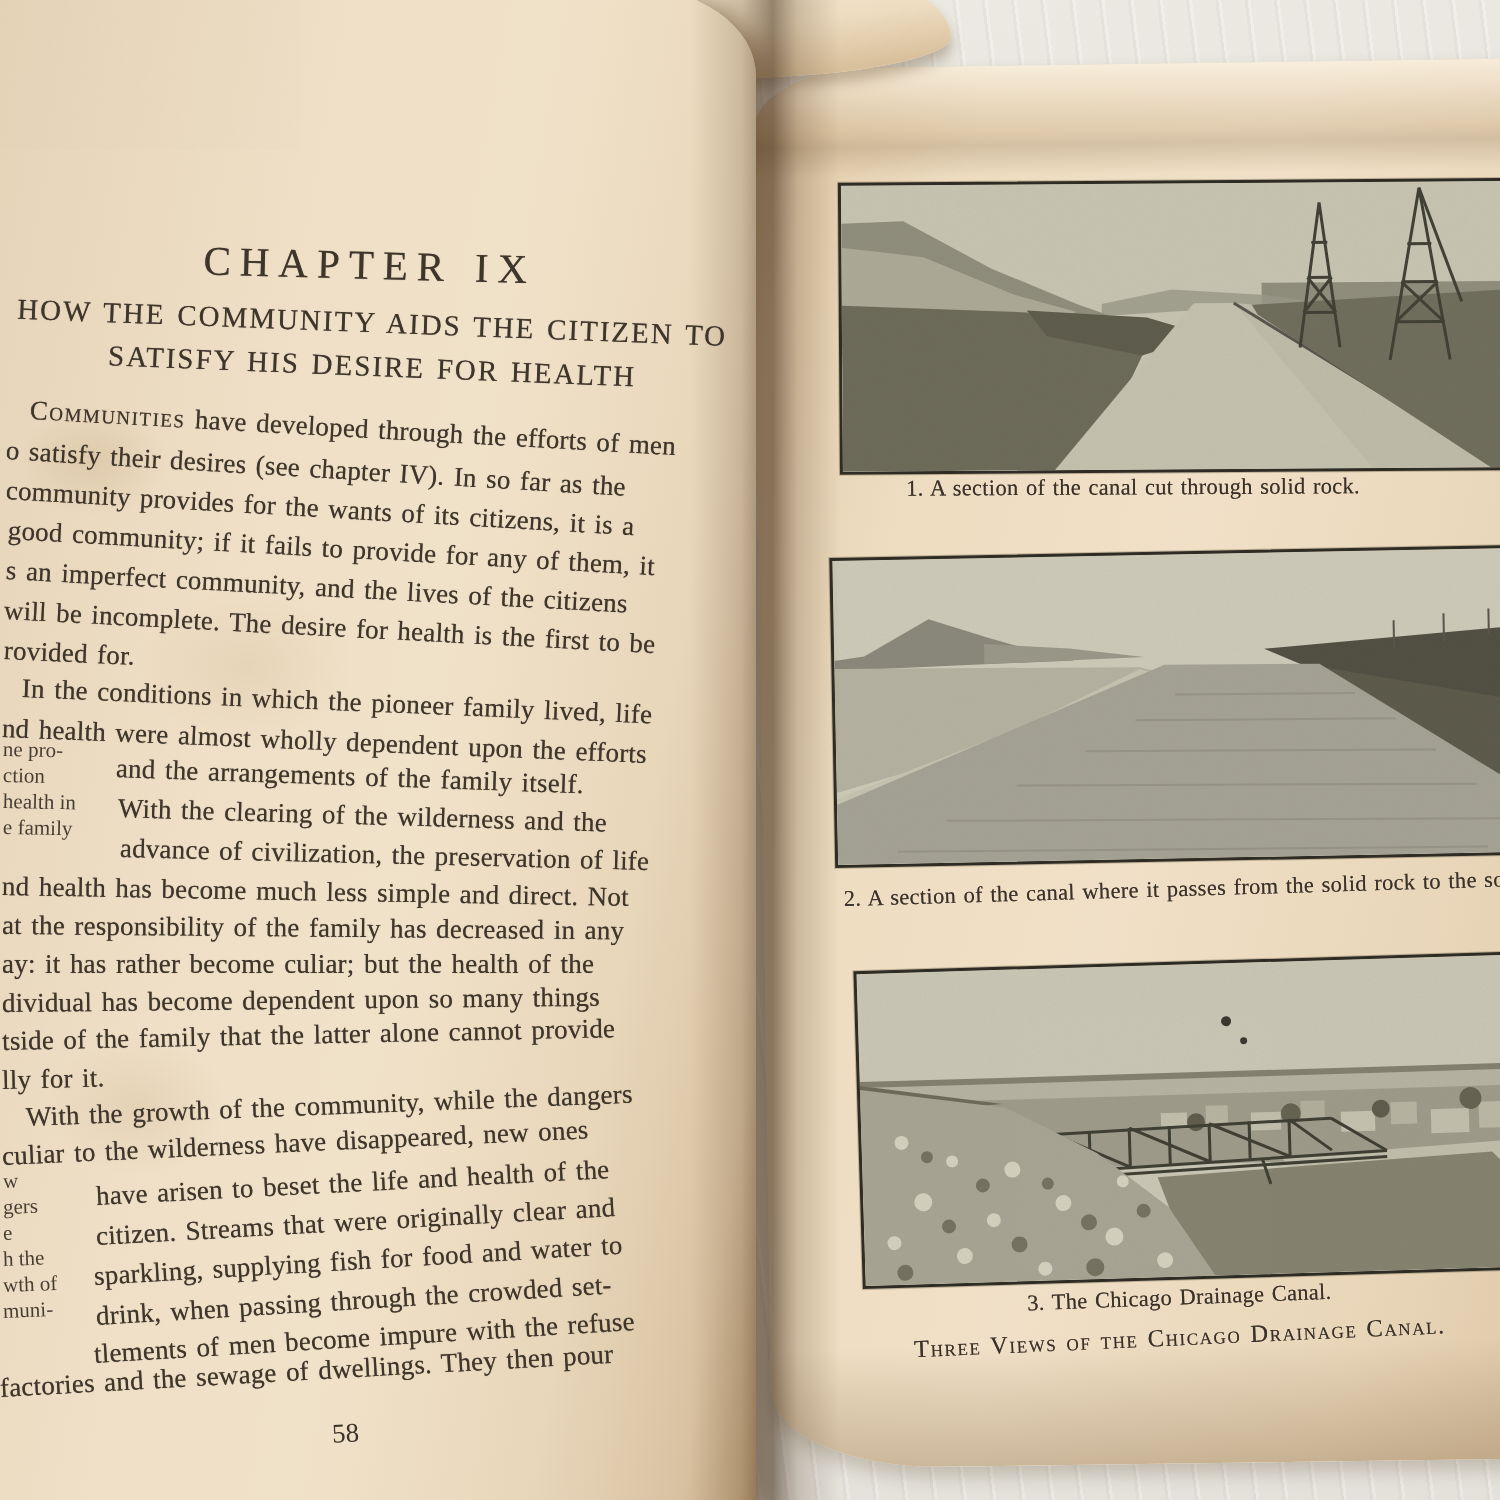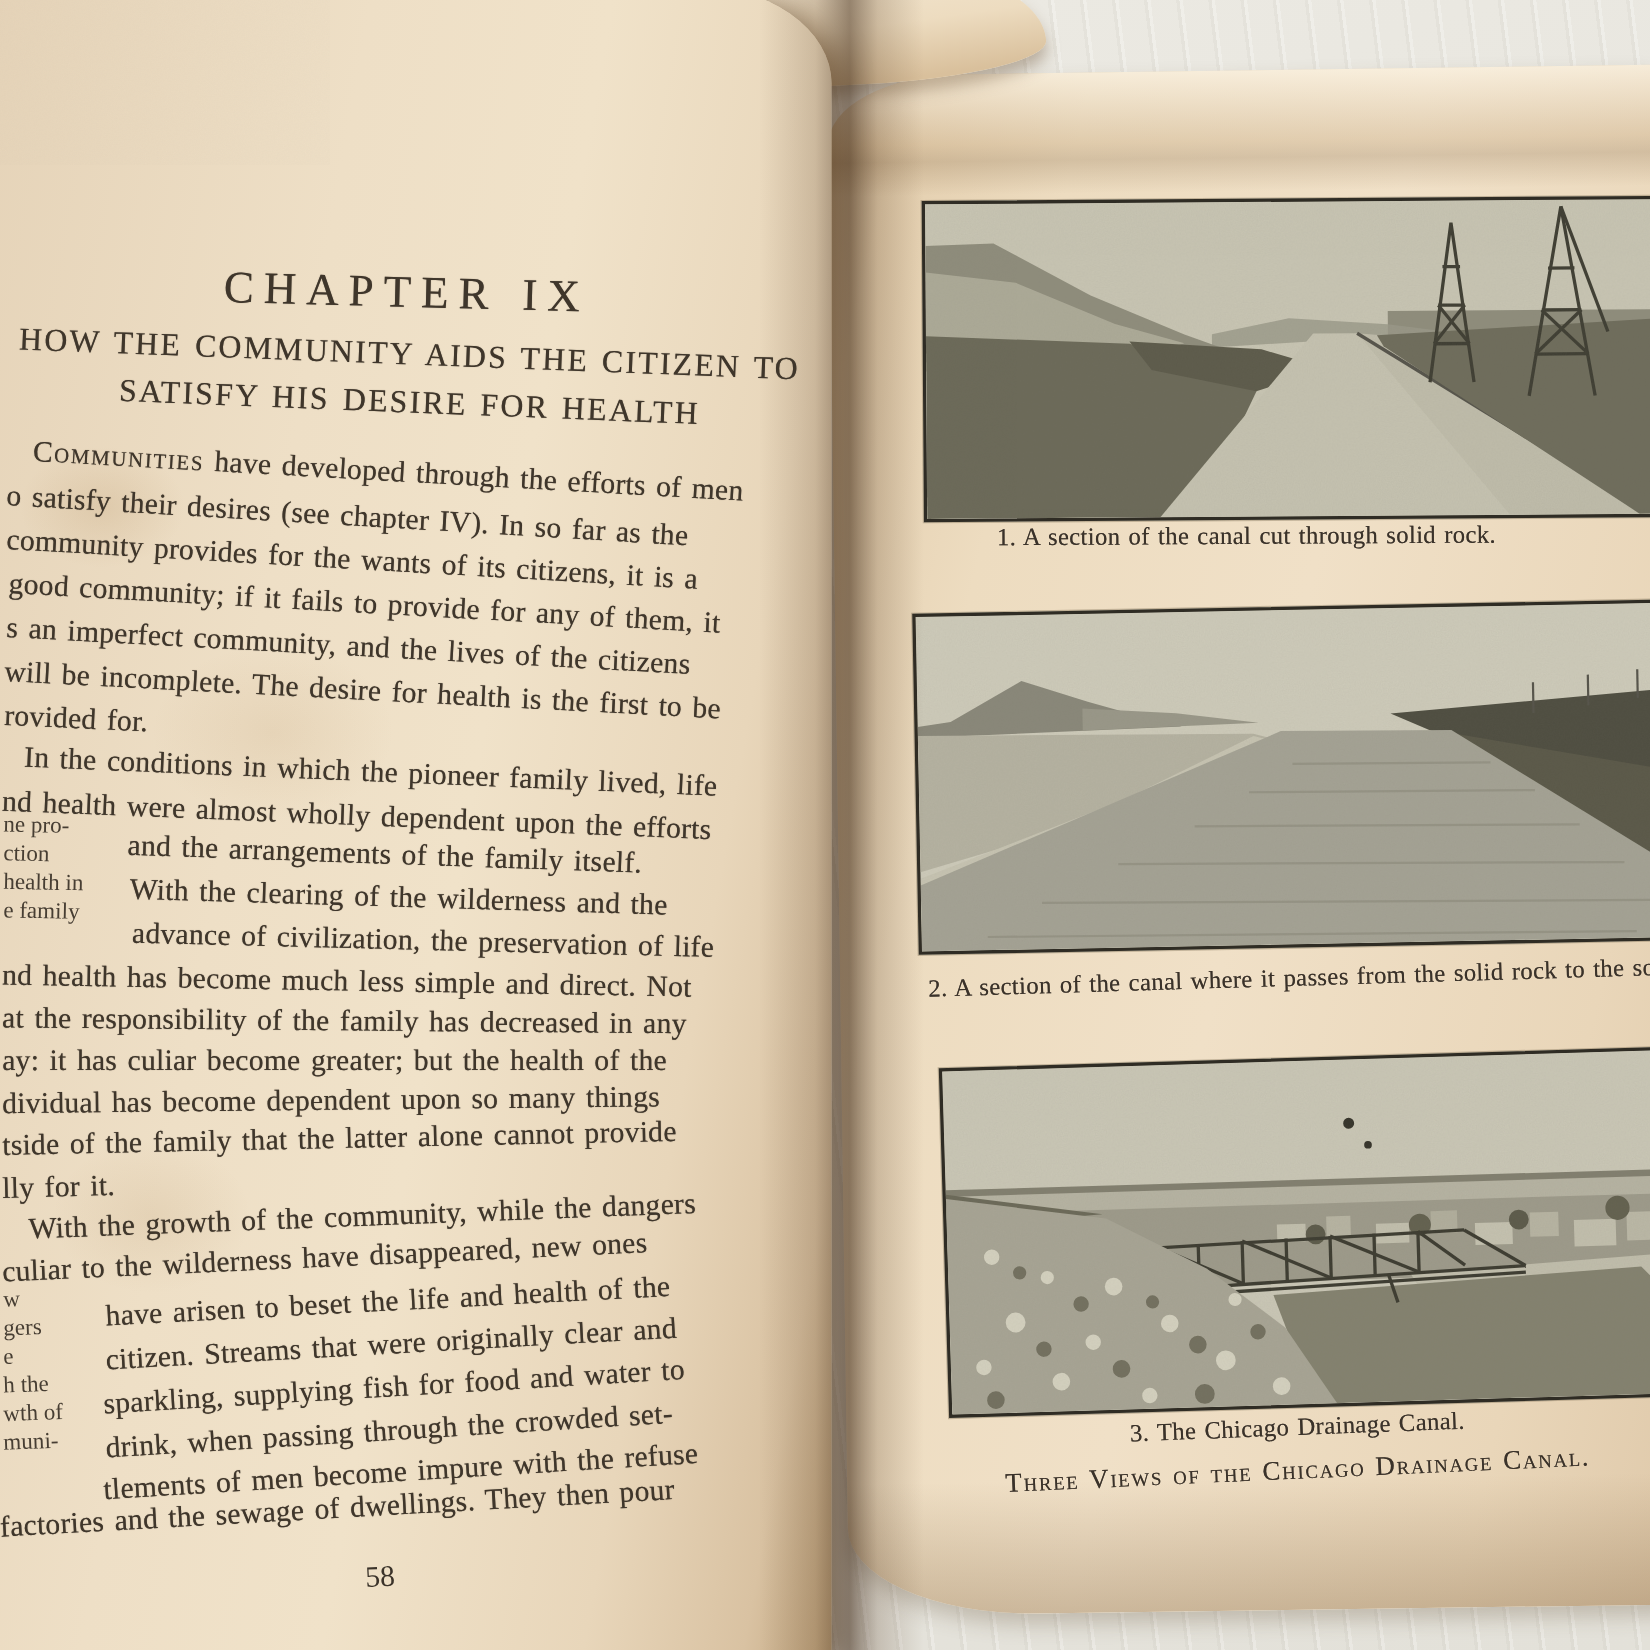--- a/index.html
+++ b/index.html
@@ -241,21 +241,21 @@
   <div class="line" style="left:4px;top:590px;transform:rotate(3.0deg)">will be incomplete.  The desire for health is the first to be</div>
   <div class="line" style="left:4px;top:630px;transform:rotate(2.6deg)">rovided for.</div>
 
   <div class="line" style="left:22px;top:668px;transform:rotate(2.4deg)">In the conditions in which the pioneer family lived, life</div>
   <div class="line" style="left:2px;top:708px;transform:rotate(2.3deg)">nd health were almost wholly dependent upon the efforts</div>
   <div class="line" style="left:116px;top:748px;transform:rotate(2.0deg)">and the arrangements of the family itself.</div>
   <div class="line" style="left:118px;top:788px;transform:rotate(1.7deg)">With the clearing of the wilderness and the</div>
   <div class="line" style="left:120px;top:828px;transform:rotate(1.4deg)">advance of civilization, the preservation of life</div>
   <div class="line" style="left:2px;top:866px;transform:rotate(1.0deg)">nd health has become much less simple and direct.  Not</div>
   <div class="line" style="left:2px;top:905px;transform:rotate(0.5deg)">at the responsibility of the family has decreased in any</div>
-  <div class="line" style="left:2px;top:944px;transform:rotate(0deg)">ay: it has culiar become greater; but the health of the</div>
+  <div class="line" style="left:2px;top:944px;transform:rotate(0deg)">ay: it has rather become culiar; but the health of the</div>
   <div class="line" style="left:2px;top:983px;transform:rotate(-0.6deg)">dividual has become dependent upon so many things</div>
   <div class="line" style="left:2px;top:1021px;transform:rotate(-1.2deg)">tside of the family that the latter alone cannot provide</div>
   <div class="line" style="left:2px;top:1060px;transform:rotate(-1.5deg)">lly for it.</div>
 
   <div class="line" style="left:26px;top:1097px;transform:rotate(-2.2deg)">With the growth of the community, while the dangers</div>
   <div class="line" style="left:2px;top:1136px;transform:rotate(-2.6deg)">culiar to the wilderness have disappeared, new ones</div>
   <div class="line" style="left:96px;top:1176px;transform:rotate(-3.0deg)">have arisen to beset the life and health of the</div>
   <div class="line" style="left:96px;top:1216px;transform:rotate(-3.2deg)">citizen.  Streams that were originally clear and</div>
   <div class="line" style="left:94px;top:1256px;transform:rotate(-3.4deg)">sparkling, supplying fish for food and water to</div>
   <div class="line" style="left:96px;top:1296px;transform:rotate(-3.5deg)">drink, when passing through the crowded set-</div>

